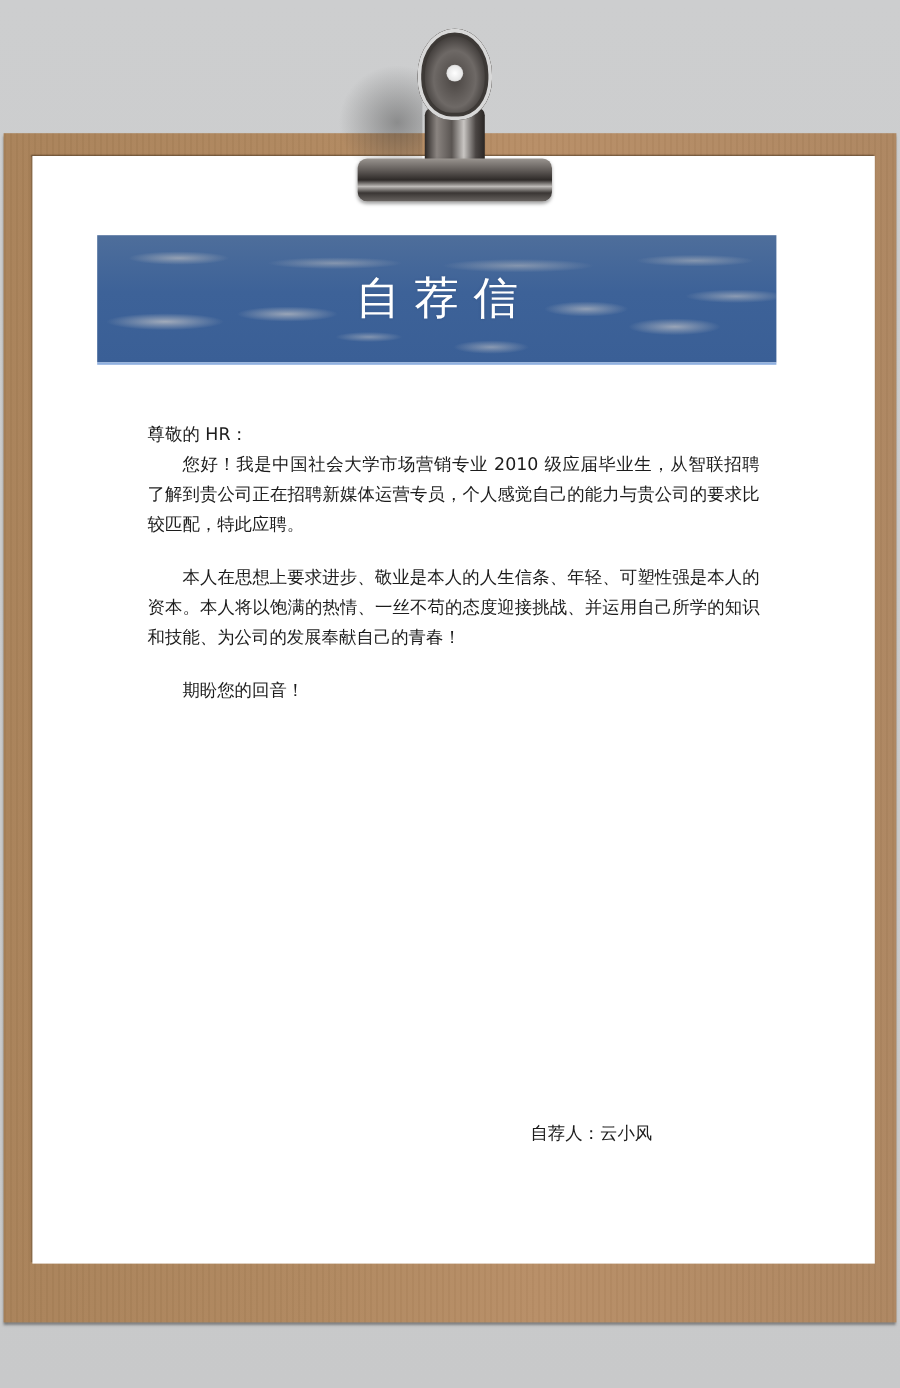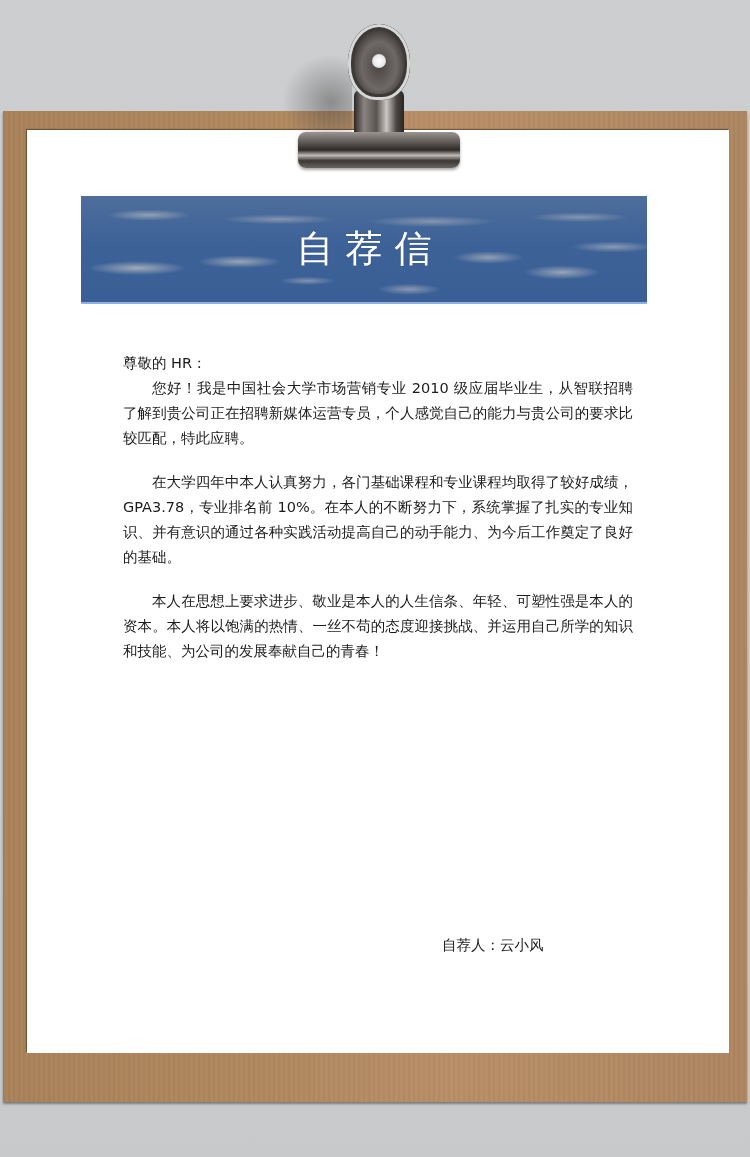--- a/index.html
+++ b/index.html
@@ -90,22 +90,22 @@
   <div class="board"></div>
 
   <div class="paper">
     <div class="banner">
       <span class="banner-title">自荐信</span>
     </div>
 
     <div class="letter">
       <p class="salutation">尊敬的 HR：</p>
       <p class="first">您好！我是中国社会大学市场营销专业 2010 级应届毕业生，从智联招聘了解到贵公司正在招聘新媒体运营专员，个人感觉自己的能力与贵公司的要求比较匹配，特此应聘。</p>
-      <p>在大学四年中本人认真努力，各门基础课程和专业课程均取得了较好成绩，GPA3.78，专业排名前 10%。在本人的不断努力下，系统掌握了扎实的专业知识、并有意识的通过各种实践活动提高自己的动手能力、为今后工作奠定了良好的基础。</p>
       <p>本人在思想上要求进步、敬业是本人的人生信条、年轻、可塑性强是本人的资本。本人将以饱满的热情、一丝不苟的态度迎接挑战、并运用自己所学的知识和技能、为公司的发展奉献自己的青春！</p>
+      <p>期盼您的回音！</p>
     </div>
 
     <div class="signature">自荐人：云小风</div>
   </div>
 
   <div class="clip">
     <div class="clip-shadow"></div>
     <div class="clip-stem"></div>
     <div class="clip-ring"></div>
     <div class="clip-hole"></div>

